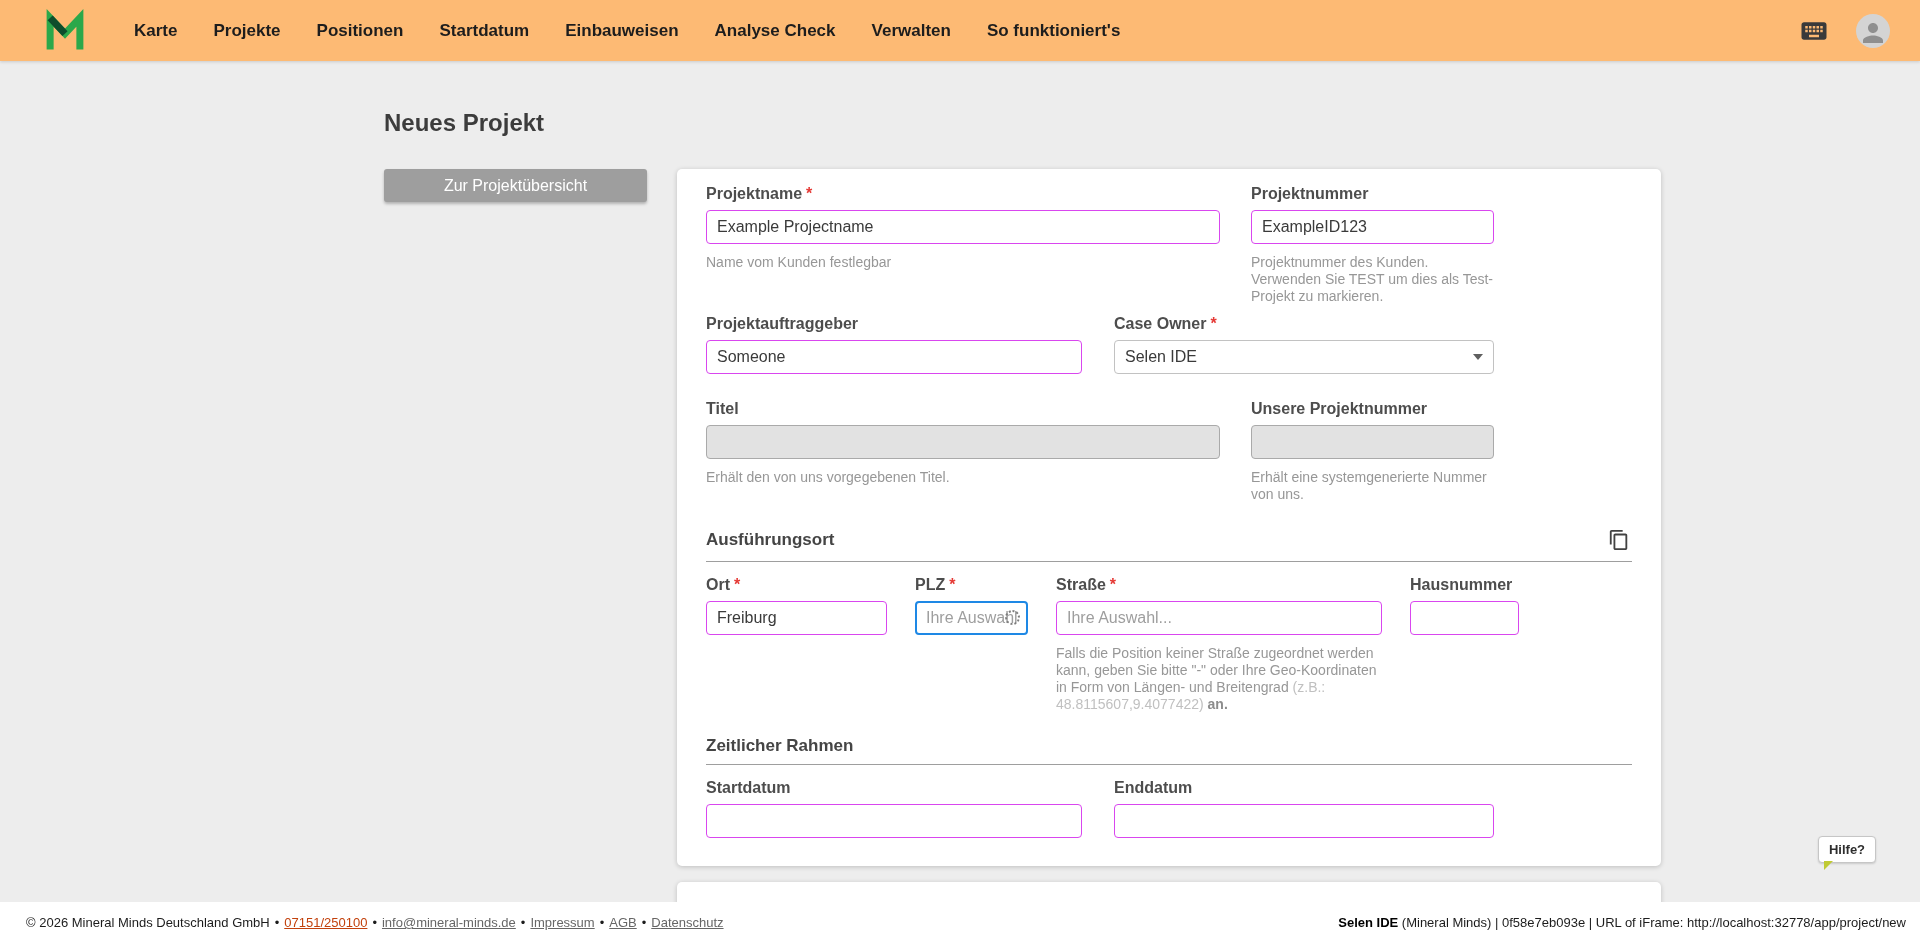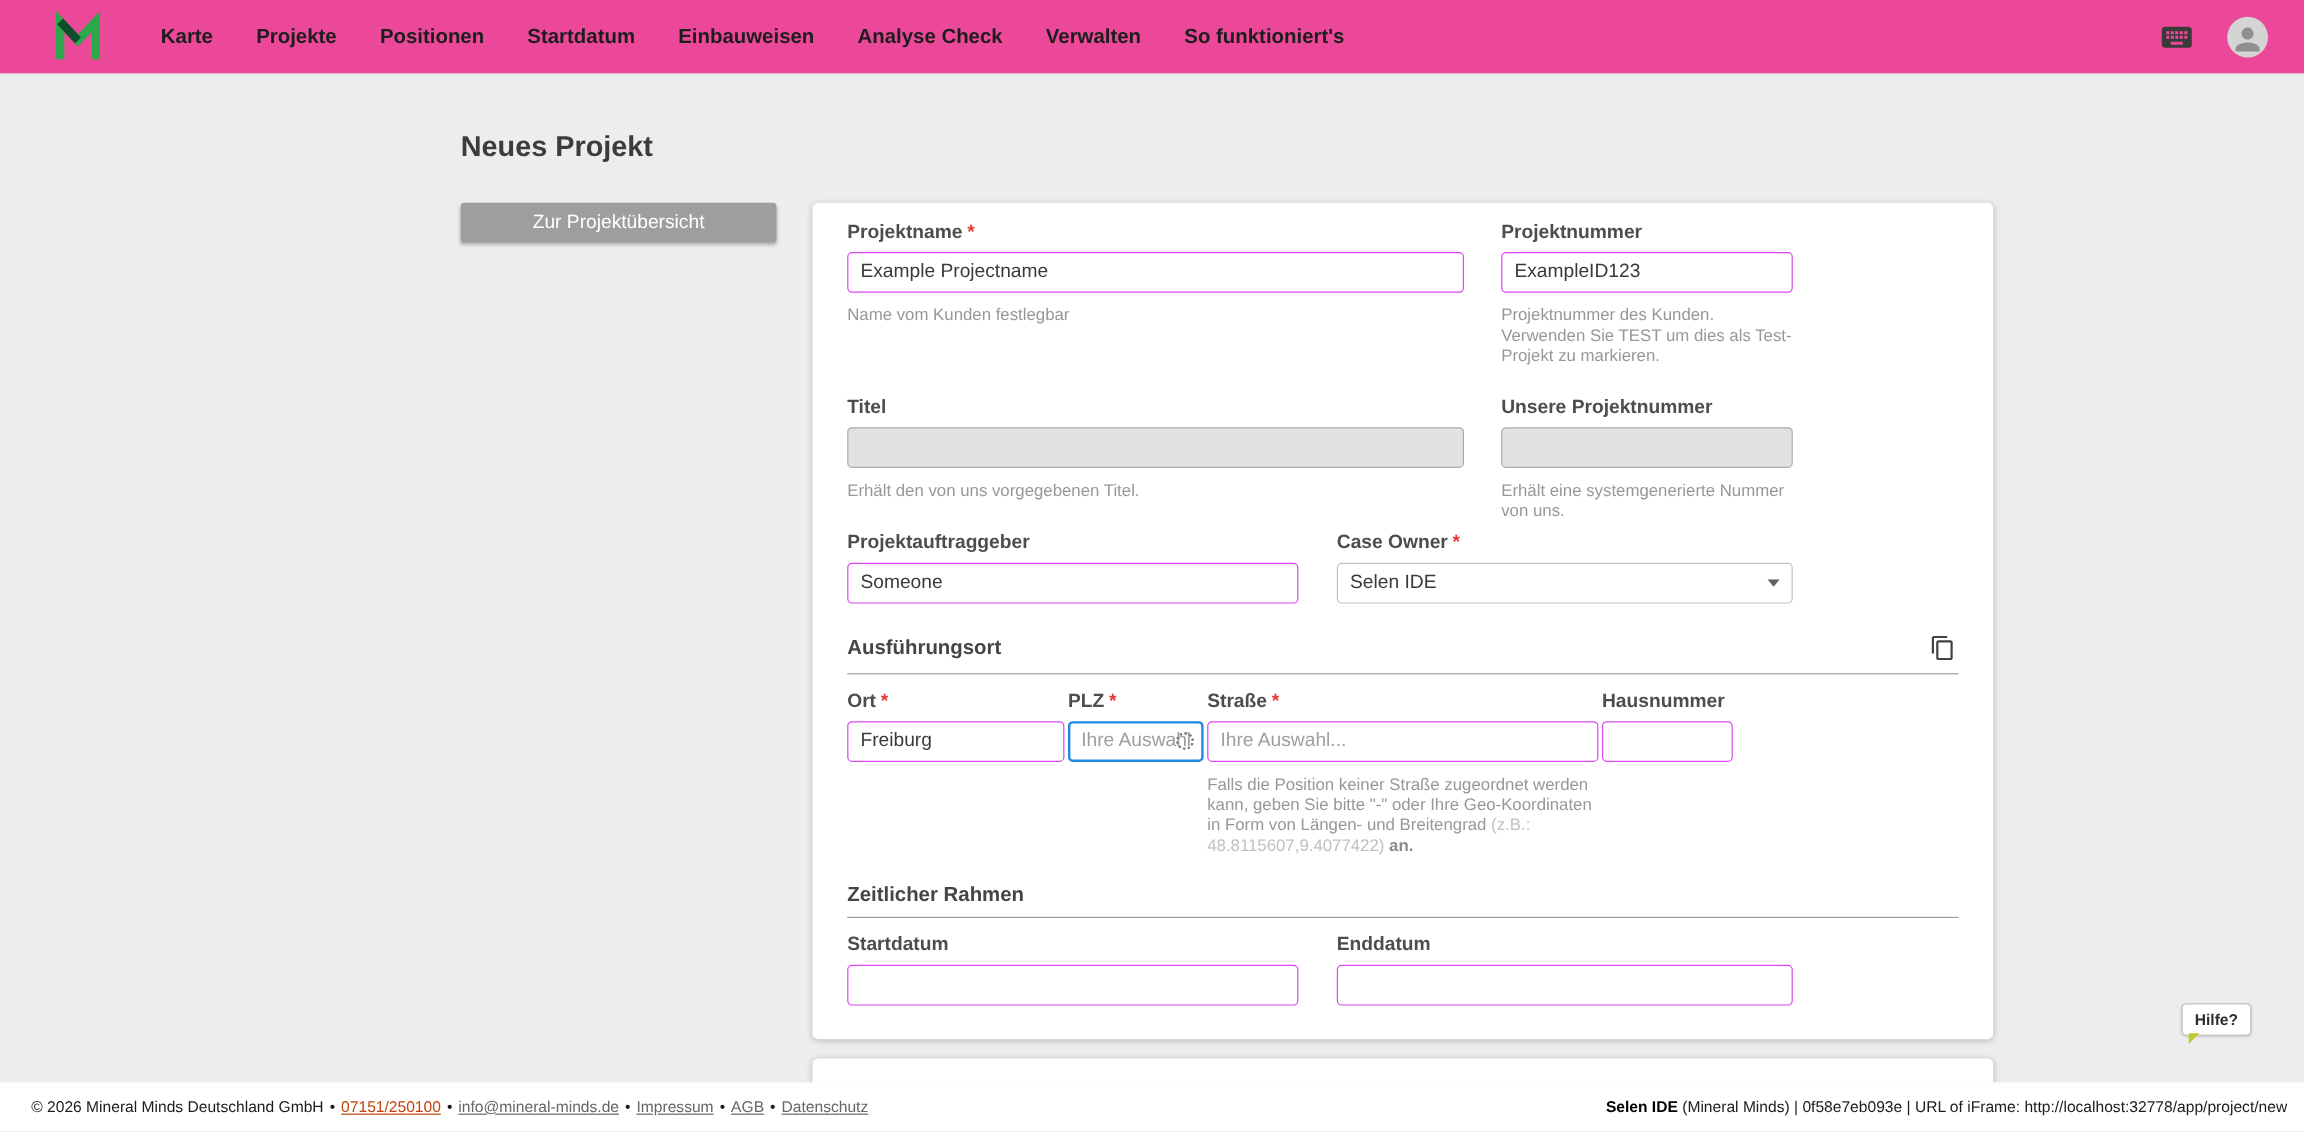--- a/index.html
+++ b/index.html
@@ -4,21 +4,21 @@
 <style>
   * { box-sizing: border-box; }
   html,body { margin:0; padding:0; }
   body {
     width:1920px; height:943px; overflow:hidden; position:relative;
     font-family:"Liberation Sans", sans-serif; background:#ededed; color:#3a3a3a;
   }
 
   
   .nav {
-    position:absolute; top:0; left:0; right:0; height:61px; background:#ec4899;
+    position:absolute; top:0; left:0; right:0; height:61px; background:#fdba74;
     display:flex; align-items:center; box-shadow:0 1px 3px rgba(0,0,0,.15); z-index:30;
   }
   .logo { margin-left:44px; width:42px; height:44px; cursor:pointer; }
   .nav-items { display:flex; gap:36px; margin-left:48px; }
   .nav-item { font-size:17px; font-weight:700; color:#1d1d1d; text-decoration:none; cursor:pointer; white-space:nowrap; }
   .nav-right { margin-left:auto; margin-right:30px; display:flex; align-items:center; gap:26px; }
   .kbd-icon { width:32px; height:32px; display:flex; align-items:center; justify-content:center; cursor:pointer; }
   .avatar { width:34px; height:34px; border-radius:50%; background:#d4d4d4; display:flex; align-items:flex-end; justify-content:center; overflow:hidden; cursor:pointer; }
 
   
@@ -33,21 +33,21 @@
     position:absolute; left:677px; width:984px; background:#fff; border-radius:5px;
     box-shadow:0 1px 5px rgba(0,0,0,.2);
   }
   .card-main { top:108px; height:697px; padding:16px 29px 24px; }
   .card-next { top:821px; height:140px; }
 
   
   .row { display:grid; }
   .row-a { grid-template-columns:514px 243px; column-gap:31px; }
   .row-b { grid-template-columns:376px 380px; column-gap:32px; }
-  .row-c { grid-template-columns:181px 113px 326px 109px; column-gap:3px; }
+  .row-c { grid-template-columns:181px 113px 326px 109px; column-gap:28px; }
   .mt-26 { margin-top:26px; }
   .mt-10 { margin-top:10px; }
   .mt-14 { margin-top:14px; }
 
   .flabel { display:block; font-size:16px; font-weight:700; color:#4d4d4d; margin-bottom:7px; line-height:18px; }
   .req { color:#e53935; margin-left:4px; }
   .finput {
     width:100%; height:34px; border:1px solid #d946ef; border-radius:4px;
     padding:0 10px; font-size:16px; color:#3a3a3a; font-family:inherit; background:#fff; outline:none;
   }
@@ -153,44 +153,44 @@
         <input class="finput" value="Example Projectname" style="">
         <div class="fhelp">Name vom Kunden festlegbar</div>
       </div>
       <div class="field">
         <label class="flabel"><span>Projektnummer</span></label>
         <input class="finput" value="ExampleID123" style="">
         <div class="fhelp">Projektnummer des Kunden. Verwenden Sie TEST um dies als Test-Projekt zu markieren.</div>
       </div>
     </div>
 
-    <div class="row row-a mt-26">
-      <div class="field">
-        <label class="flabel"><span>Titel</span></label>
-        <input class="finput disabled" disabled="" style="">
-        <div class="fhelp">Erhält den von uns vorgegebenen Titel.</div>
-      </div>
-      <div class="field">
-        <label class="flabel"><span>Unsere Projektnummer</span></label>
-        <input class="finput disabled" disabled="" style="">
-        <div class="fhelp">Erhält eine systemgenerierte Nummer von uns.</div>
-      </div>
-    </div>
-
     <div class="row row-b mt-10">
       <div class="field">
         <label class="flabel"><span>Projektauftraggeber</span></label>
         <input class="finput" value="Someone" style="">
       </div>
       <div class="field">
         <label class="flabel"><span>Case Owner</span><span class="req">*</span></label>
         <div class="selectbox">
           <span>Selen IDE</span>
           <span class="chevron"></span>
         </div>
+      </div>
+    </div>
+
+    <div class="row row-a mt-26">
+      <div class="field">
+        <label class="flabel"><span>Titel</span></label>
+        <input class="finput disabled" disabled="" style="">
+        <div class="fhelp">Erhält den von uns vorgegebenen Titel.</div>
+      </div>
+      <div class="field">
+        <label class="flabel"><span>Unsere Projektnummer</span></label>
+        <input class="finput disabled" disabled="" style="">
+        <div class="fhelp">Erhält eine systemgenerierte Nummer von uns.</div>
       </div>
     </div>
 
     <div class="section-head">
       <span class="section-title">Ausführungsort</span>
       <span class="copy-btn">
         <svg viewBox="0 0 24 24" width="22" height="22" fill="#424242">
           <path d="M16 1H4c-1.1 0-2 .9-2 2v14h2V3h12V1zm3 4H8c-1.1 0-2 .9-2 2v14c0 1.1.9 2 2 2h11c1.1 0 2-.9 2-2V7c0-1.1-.9-2-2-2zm0 16H8V7h11v14z"></path>
         </svg>
       </span>

